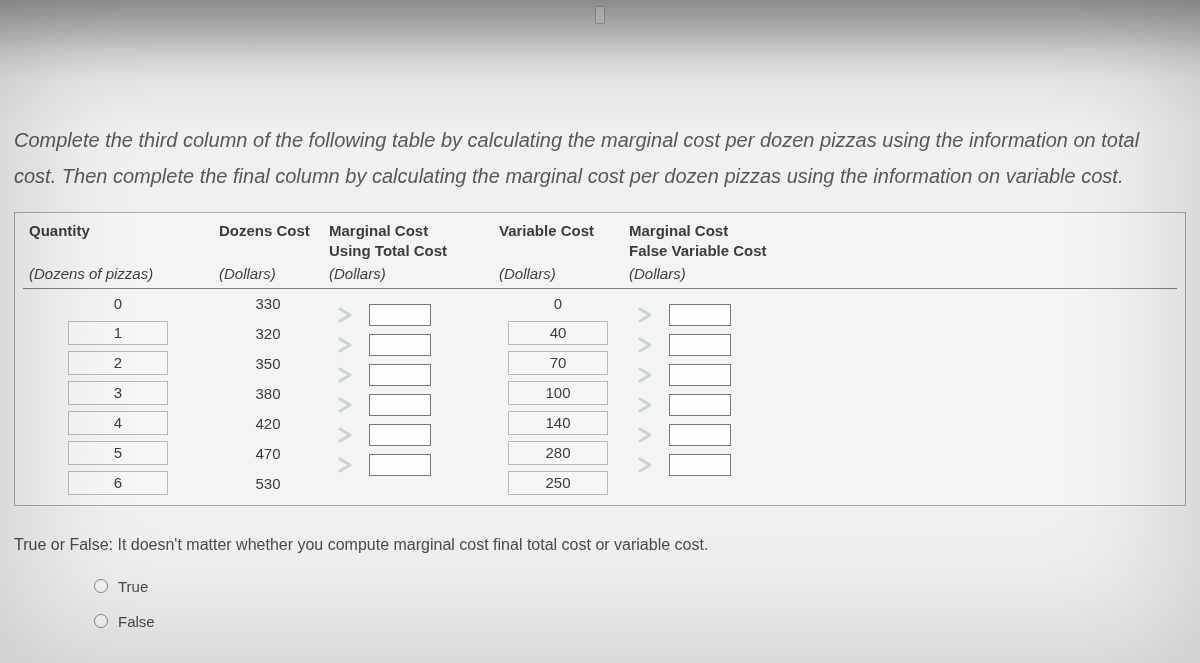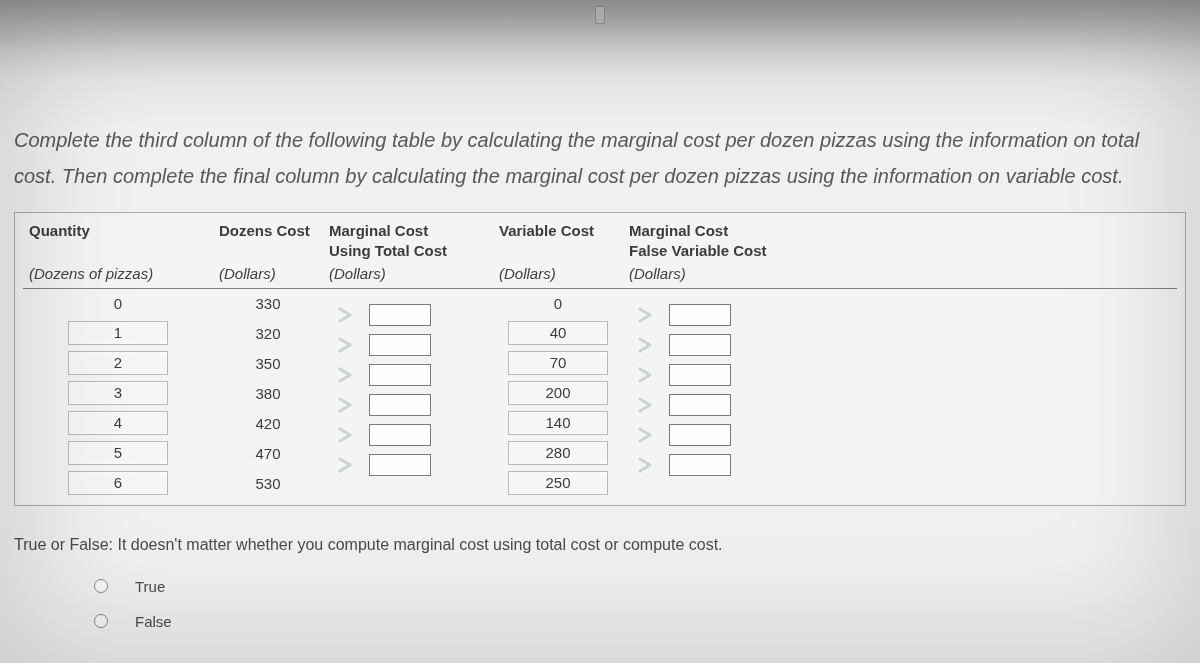--- a/index.html
+++ b/index.html
@@ -90,21 +90,21 @@
     }
     .question {
       margin-top: 30px;
       font-size: 16px;
       color: #4a4a4a;
     }
     .options { margin: 24px 0 0 80px; }
     .opt {
       display: flex;
       align-items: center;
-      gap: 27px;
+      gap: 10px;
       font-size: 15px;
       color: #4a4a4a;
       margin-bottom: 18px;
     }
     .radio {
       width: 14px; height: 14px;
       border: 1.5px solid #888;
       border-radius: 50%;
       display: inline-block;
       background: #f7f7f7;
@@ -265,42 +265,42 @@
             <td class="num"><span class="cellbox">40</span></td>
           </tr>
           <tr>
             <td class="qty"><span class="cellbox">2</span></td>
             <td class="num"><span>350</span></td>
             <td class="num"><span class="cellbox">70</span></td>
           </tr>
           <tr>
             <td class="qty"><span class="cellbox">3</span></td>
             <td class="num"><span>380</span></td>
-            <td class="num"><span class="cellbox">200</span></td>
+            <td class="num"><span class="cellbox">100</span></td>
           </tr>
           <tr>
             <td class="qty"><span class="cellbox">4</span></td>
             <td class="num"><span>420</span></td>
             <td class="num"><span class="cellbox">140</span></td>
           </tr>
           <tr>
             <td class="qty"><span class="cellbox">5</span></td>
             <td class="num"><span>470</span></td>
             <td class="num"><span class="cellbox">280</span></td>
           </tr>
           <tr>
             <td class="qty"><span class="cellbox">6</span></td>
             <td class="num"><span>530</span></td>
             <td class="num"><span class="cellbox">250</span></td>
           </tr>
         </tbody>
     </table>
   </div>
 
-  <p class="question">True or False: It doesn't matter whether you compute marginal cost using total cost or compute cost.</p>
+  <p class="question">True or False: It doesn't matter whether you compute marginal cost final total cost or variable cost.</p>
 
   <div class="options">
     <div class="opt">
       <span class="radio"></span>
       <span>True</span>
     </div>
     <div class="opt">
       <span class="radio"></span>
       <span>False</span>
     </div>

